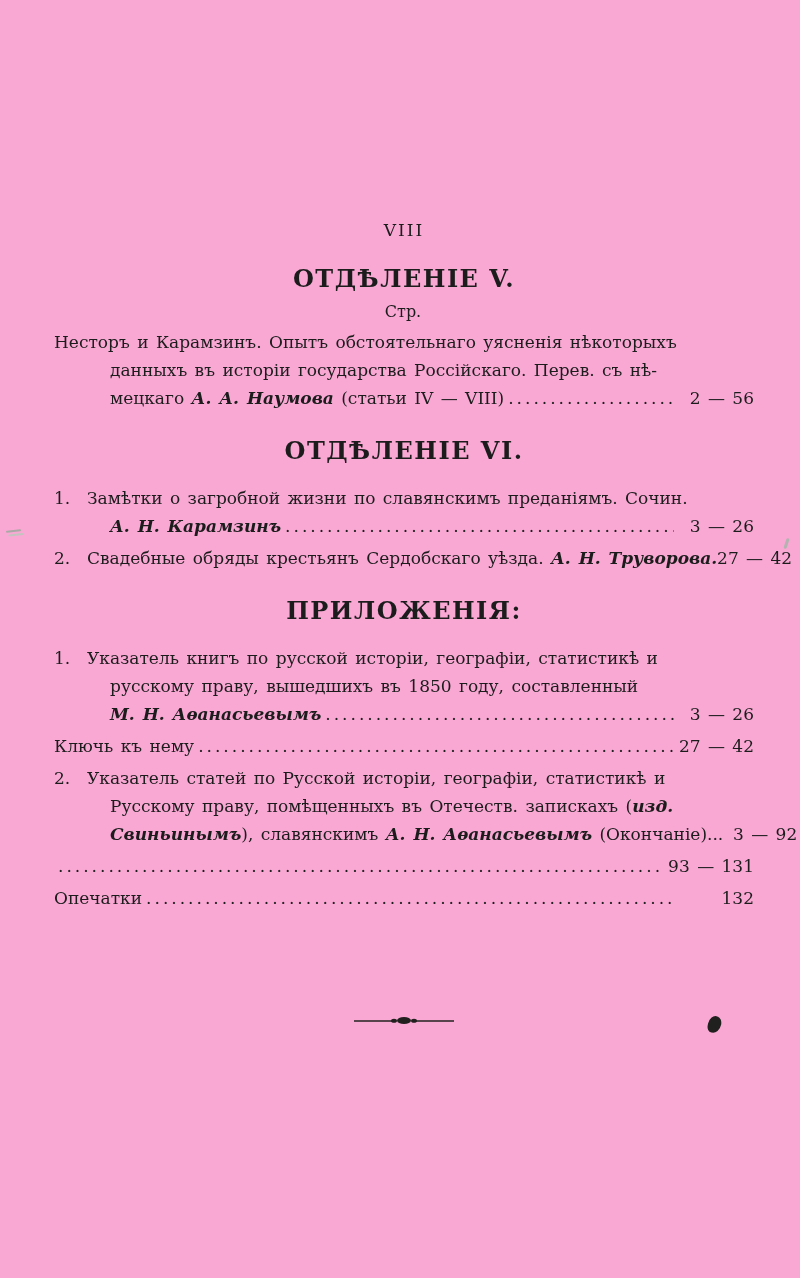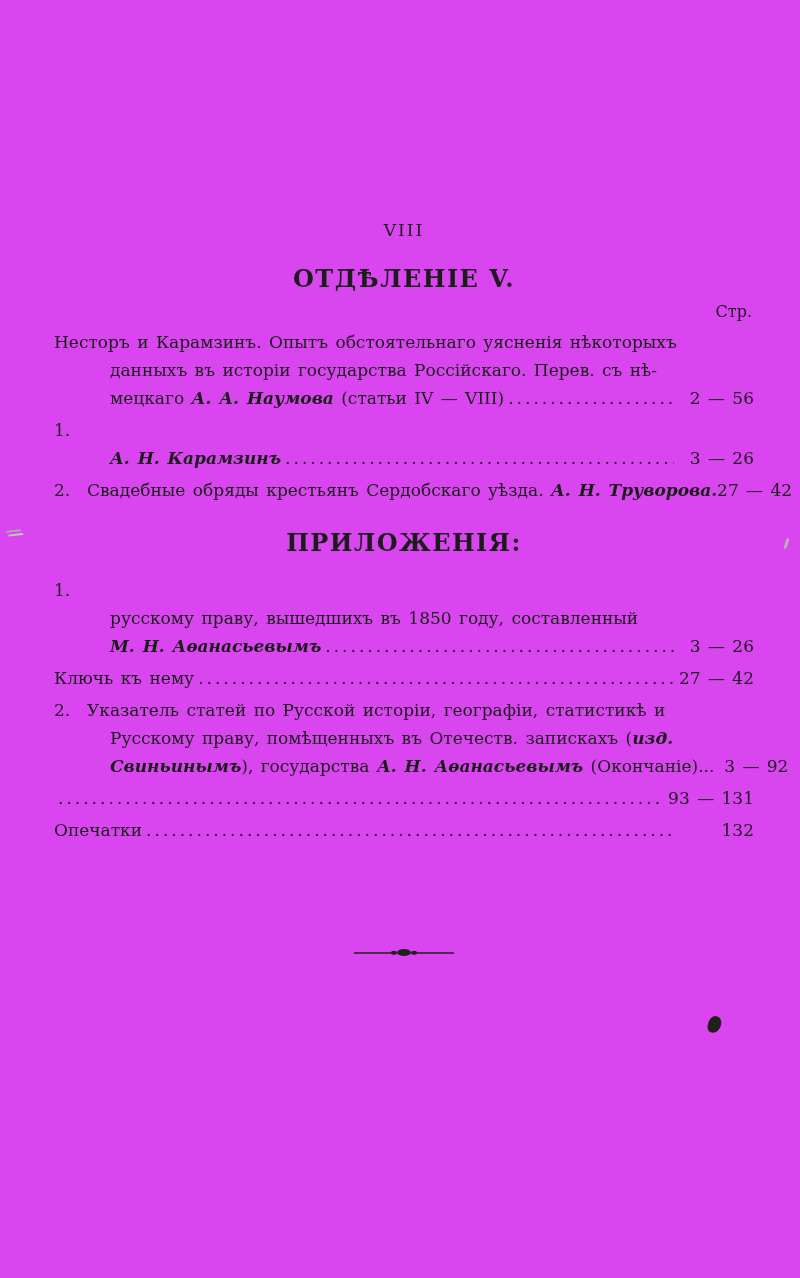--- a/index.html
+++ b/index.html
@@ -5,21 +5,21 @@
   html, body {
     margin: 0;
     padding: 0;
     background: #e8e8e6;
   }
   .page {
     position: relative;
     width: 800px;
     height: 1278px;
     margin: 0 auto;
-    background: #d946ef;
+    background: #f9a8d4;
     overflow: hidden;
     font-family: "DejaVu Serif", "Liberation Serif", serif;
     color: #1c1c1c;
     box-sizing: border-box;
     padding: 220px 46px 0 54px;
   }
   .folio {
     text-align: center;
     font-size: 17px;
     letter-spacing: 2px;
@@ -28,21 +28,21 @@
   .section-heading {
     margin: 26px 0 20px 0;
     text-align: center;
     font-size: 24px;
     font-weight: bold;
     letter-spacing: 1.5px;
     line-height: 26px;
   }
   .toc-section:first-child .section-heading { margin-bottom: 0; }
   .column-label {
-    text-align: right;
+    text-align: center;
     font-size: 16px;
     line-height: 20px;
     margin: 10px 0 6px 0;
     padding-right: 2px;
   }
   .entry { margin-bottom: 4px; }
   .line {
     display: flex;
     align-items: flex-end;
     font-size: 17px;
@@ -122,23 +122,25 @@
             <span class="txt"><span>данныхъ въ исторіи государства Россійскаго. Перев. съ нѣ-</span></span>
           </div>
           <div class="line cont">
             <span class="txt"><span>мецкаго </span><span class="em">А. А. Наумова</span><span> (статьи IV — VIII)</span></span>
             <span class="leader"></span>
             <span class="pages">2 — 56</span>
           </div>
         </div>
       </section>
       <section class="toc-section">
+        <h2 class="section-heading">ОТДѢЛЕНІЕ VI.</h2>
         <div class="entry">
           <div class="line">
             <span class="num">1.</span>
+            <span class="txt"><span>Замѣтки о загробной жизни по славянскимъ преданіямъ. Сочин.</span></span>
           </div>
           <div class="line cont">
             <span class="txt"><span class="em">А. Н. Карамзинъ</span></span>
             <span class="leader"></span>
             <span class="pages">3 — 26</span>
           </div>
         </div>
         <div class="entry">
           <div class="line">
             <span class="num">2.</span>
@@ -146,20 +148,21 @@
             <span class="spacer"></span>
             <span class="pages">27 — 42</span>
           </div>
         </div>
       </section>
       <section class="toc-section">
         <h2 class="section-heading">ПРИЛОЖЕНІЯ:</h2>
         <div class="entry">
           <div class="line">
             <span class="num">1.</span>
+            <span class="txt"><span>Указатель книгъ по русской исторіи, географіи, статистикѣ и</span></span>
           </div>
           <div class="line cont">
             <span class="txt"><span>русскому праву, вышедшихъ въ 1850 году, составленный</span></span>
           </div>
           <div class="line cont">
             <span class="txt"><span class="em">М. Н. Аѳанасьевымъ</span></span>
             <span class="leader"></span>
             <span class="pages">3 — 26</span>
           </div>
         </div>
@@ -172,21 +175,21 @@
         </div>
         <div class="entry">
           <div class="line">
             <span class="num">2.</span>
             <span class="txt"><span>Указатель статей по Русской исторіи, географіи, статистикѣ и</span></span>
           </div>
           <div class="line cont">
             <span class="txt"><span>Русскому праву, помѣщенныхъ въ Отечеств. запискахъ (</span><span class="em">изд.</span></span>
           </div>
           <div class="line cont">
-            <span class="txt"><span class="em">Свиньинымъ</span><span>), государства </span><span class="em">А. Н. Аѳанасьевымъ</span><span> (Окончаніе)...</span></span>
+            <span class="txt"><span class="em">Свиньинымъ</span><span>), славянскимъ </span><span class="em">А. Н. Аѳанасьевымъ</span><span> (Окончаніе)...</span></span>
             <span class="spacer"></span>
             <span class="pages">3 — 92</span>
           </div>
         </div>
         <div class="entry">
           <div class="line">
             <span class="leader"></span>
             <span class="pages">93 — 131</span>
           </div>
         </div>

